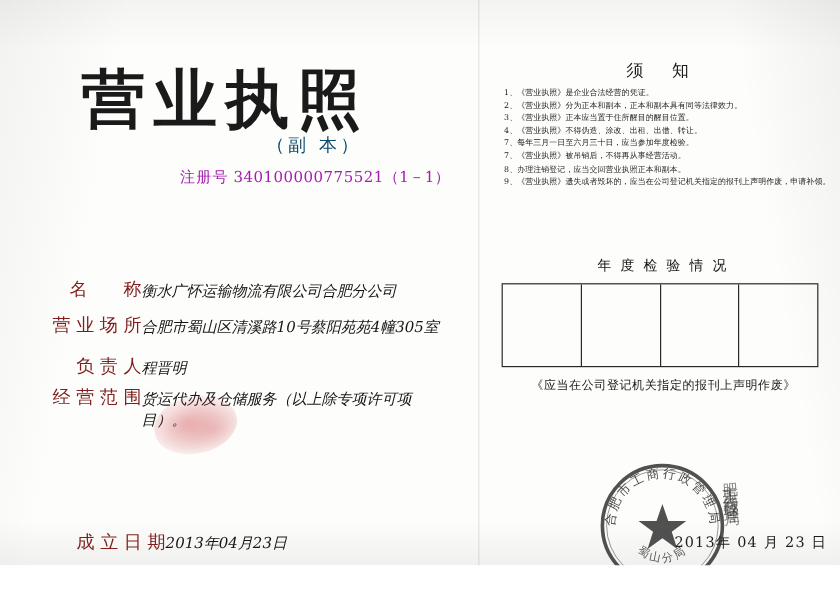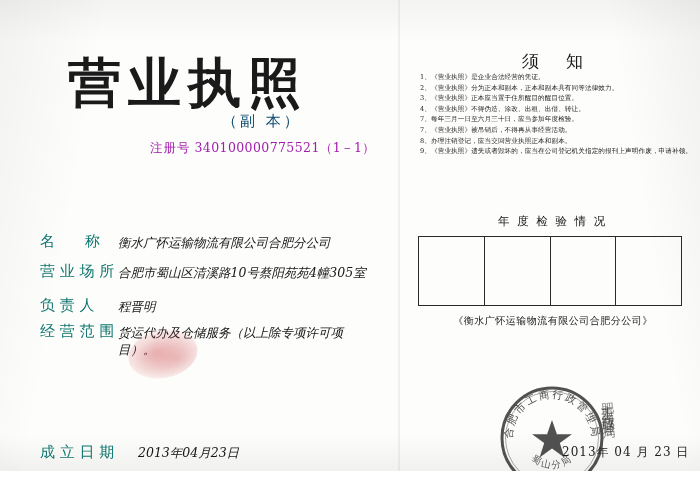--- a/index.html
+++ b/index.html
@@ -88,25 +88,26 @@
     position: absolute;
     left: 40px;
     width: 350px;
     display: flex;
     align-items: flex-start;
   }
   .field-label {
     font-family: "DejaVu Serif", "Liberation Serif", serif;
     font-size: 15px;
     font-weight: 500;
-    color: #0f766e;
+    color: #7f1d1d;
     width: 78px;
     flex: 0 0 78px;
     letter-spacing: 0px;
     white-space: nowrap;
+    text-align: right;
   }
   .field-value {
     font-family: "DejaVu Serif", "Liberation Serif", serif;
     font-size: 12.5px;
     color: #161616;
     line-height: 17px;
     padding-top: 2px;
     width: 262px;
     font-style: italic;
   }
@@ -139,21 +140,21 @@
     left: 404px;
     top: 0;
     width: 296px;
     height: 495px;
   }
   #notice-title {
     position: absolute;
     left: 118px;
     top: 50px;
     font-family: "DejaVu Serif", "Liberation Serif", serif;
-    font-size: 17px;
+    font-size: 14px;
     letter-spacing: 5px;
     color: #1a1a1a;
   }
   #notice-list {
     position: absolute;
     left: 16px;
     top: 72px;
     width: 268px;
   }
   .notice-item {
@@ -301,21 +302,21 @@
 
     <div id="inspection-title">年 度 检 验 情 况</div>
 
     <div id="inspection-table">
       <div class="cell"></div>
       <div class="cell"></div>
       <div class="cell"></div>
       <div class="cell"></div>
     </div>
 
-    <div id="inspection-note">《衡水广怀运输物流有限公司合肥分公司》</div>
+    <div id="inspection-note">《应当在公司登记机关指定的报刊上声明作废》</div>
 
     <div id="issue-date">2013年 04 月 23 日</div>
   </div>
 
   <div id="seal">
     <svg width="112" height="112" viewBox="0 0 112 112">
       <defs>
         <path id="sealTopArc" d="M 16,56 A 40,40 0 0 1 96,56"></path>
         <path id="sealBottomArc" d="M 26,56 A 30,30 0 0 0 86,56"></path>
       </defs>

